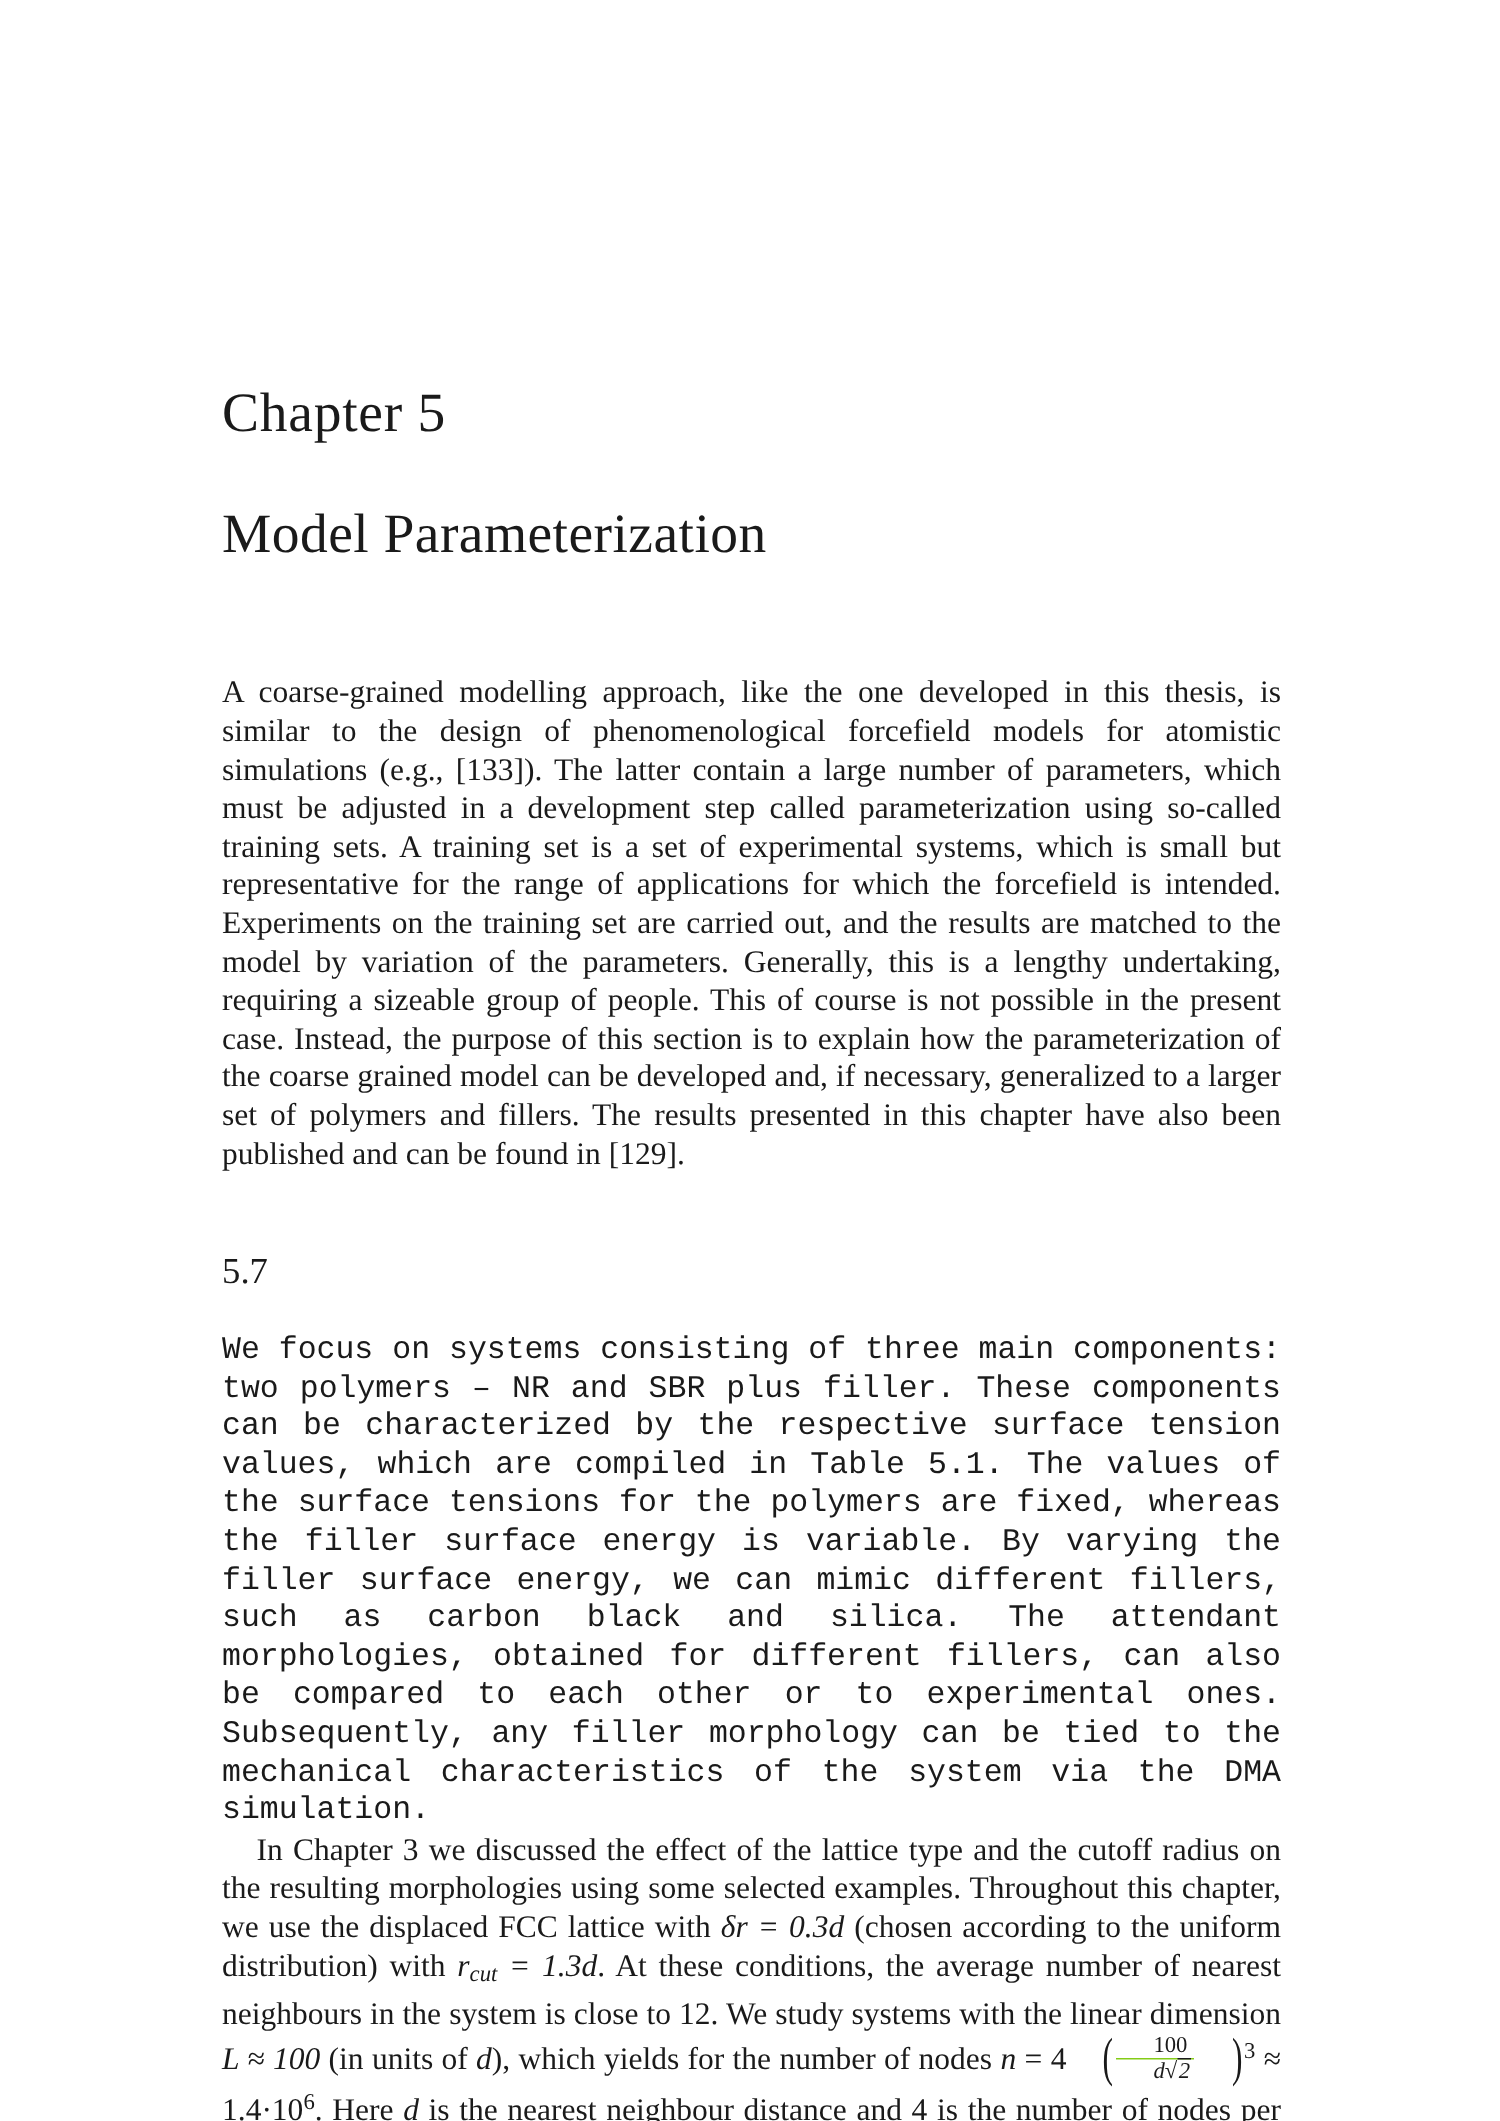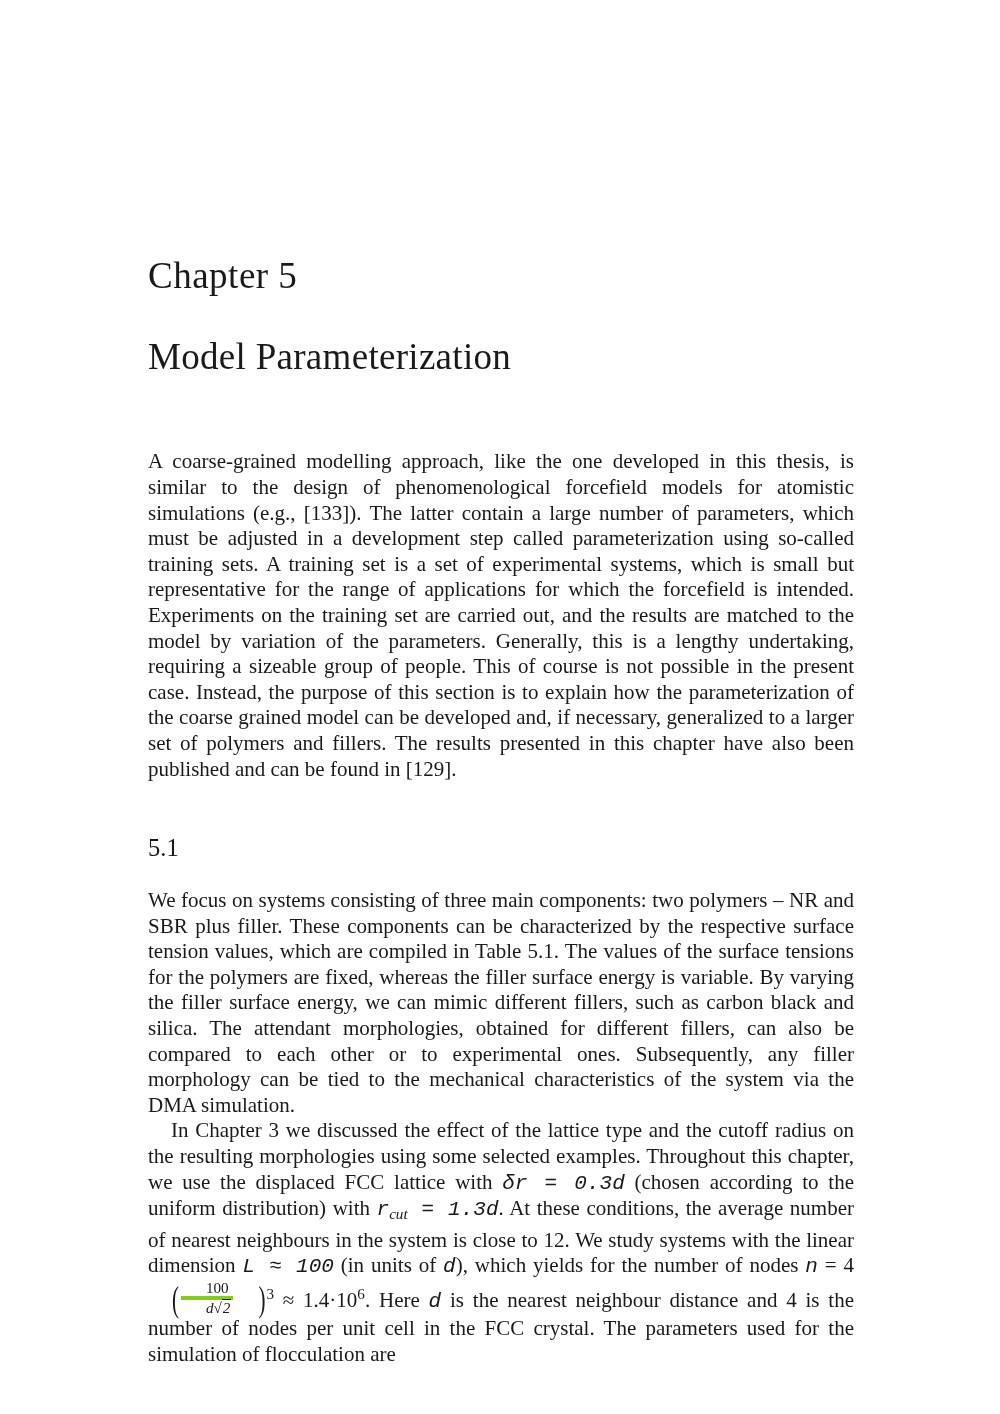--- a/index.html
+++ b/index.html
@@ -55,54 +55,55 @@
     padding-top: 52px;
     padding-bottom: 0;
     display: flex;
   }
   .section-heading .num {
     width: 73px;
     flex: 0 0 73px;
   }
   .para-after-heading {
     padding-top: 26px;
+    font-family: Liberation Mono, monospace;
   }
   .para-indent {
     text-indent: 23px;
     padding-top: 0;
   }
   .page-number {
     position: absolute;
     left: 0;
     right: 0;
     top: 1296px;
     text-align: center;
     font-size: 17px;
   }
   i { font-style: italic; }
-  .math { font-family: Liberation Mono, monospace; font-style: italic; }
+  .math { font-family: Liberation Serif, serif; font-style: italic; }
   sub.m {
     font-style: italic;
     font-size: 0.72em;
     vertical-align: -0.25em;
   }
   sup.m {
     font-style: normal;
     font-size: 0.72em;
     vertical-align: 0.5em;
   }
   .frac {
     display: inline-block;
     vertical-align: -0.42em;
     font-size: 0.72em;
     line-height: 1.08;
     margin: 0 1px;
   }
   .frac .num-part { display: block; padding: 0 2px; }
-  .frac .den-part { display: block; border-top: 4px solid #84cc16; padding: 0 2px; }
+  .frac .den-part { display: block; border-top: 1px solid #84cc16; padding: 0 2px; }
   .paren-big {
     display: inline-block;
     transform: scaleY(1.7);
     font-style: normal;
     margin: 0 1px;
   }
   .sqrt { font-style: normal; }
   .sqrt-body {
     border-top: 1px solid #1a1a1a;
     padding: 0 1px;
@@ -114,21 +115,21 @@
 
 <div class="page">
 
   <h1 class="chapter-label">Chapter 5</h1>
 
   <h1 class="chapter-title">Model Parameterization</h1>
 
   <p class="body-text intro-para">A coarse-grained modelling approach, like the one developed in this thesis, is similar to the design of phenomenological forcefield models for atomistic simulations (e.g., [133]). The latter contain a large number of parameters, which must be adjusted in a development step called parameterization using so-called training sets. A training set is a set of experimental systems, which is small but representative for the range of applications for which the forcefield is intended. Experiments on the training set are carried out, and the results are matched to the model by variation of the parameters. Generally, this is a lengthy undertaking, requiring a sizeable group of people. This of course is not possible in the present case. Instead, the purpose of this section is to explain how the parameterization of the coarse grained model can be developed and, if necessary, generalized to a larger set of polymers and fillers. The results presented in this chapter have also been published and can be found in [129].</p>
 
   <h2 class="section-heading">
-    <span class="num">5.1</span>
+    <span class="num">5.7</span>
   </h2>
 
   <p class="body-text para-after-heading">We focus on systems consisting of three main components: two polymers – NR and SBR plus filler. These components can be characterized by the respective surface tension values, which are compiled in Table 5.1. The values of the surface tensions for the polymers are fixed, whereas the filler surface energy is variable. By varying the filler surface energy, we can mimic different fillers, such as carbon black and silica. The attendant morphologies, obtained for different fillers, can also be compared to each other or to experimental ones. Subsequently, any filler morphology can be tied to the mechanical characteristics of the system via the DMA simulation.</p>
 
   <p class="body-text para-indent"><span>In Chapter 3 we discussed the effect of the lattice type and the cutoff radius on the resulting morphologies using some selected examples. Throughout this chapter, we use the displaced FCC lattice with </span><span class="math">δr = 0.3d</span><span> (chosen according to the uniform distribution) with </span><span class="math">r</span><sub class="m">cut</sub><span class="math"> = 1.3d</span><span>. At these conditions, the average number of nearest neighbours in the system is close to 12. We study systems with the linear dimension </span><span class="math">L ≈ 100</span><span> (in units of </span><span class="math">d</span><span>), which yields for the number of nodes </span><span class="math">n</span><span> = 4</span><span class="paren-big">(</span><span class="frac"><span class="num-part">100</span><span class="den-part"><i>d</i><span class="sqrt">√</span><span class="sqrt-body">2</span></span></span><span class="paren-big">)</span><sup class="m">3</sup><span> ≈ 1.4·10</span><sup class="m">6</sup><span>. Here </span><span class="math">d</span><span> is the nearest neighbour distance and 4 is the number of nodes per unit cell in the FCC crystal. The parameters used for the simulation of flocculation are</span></p>
 
 
 </div>
 
 </body></html>

